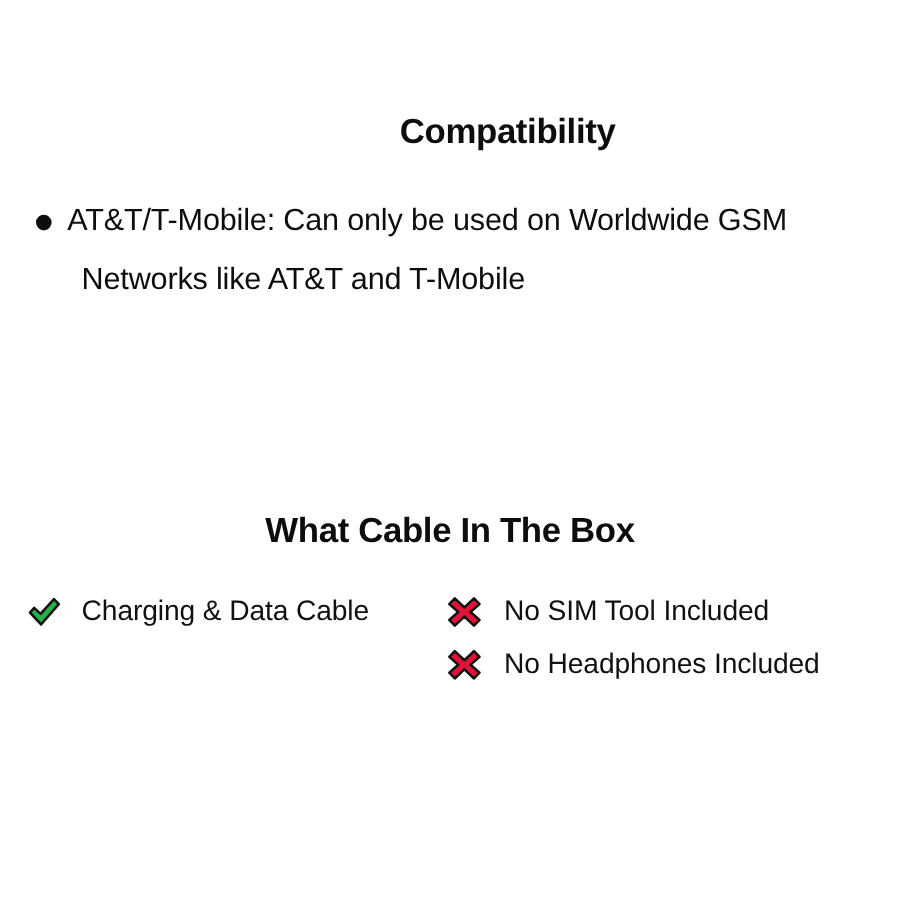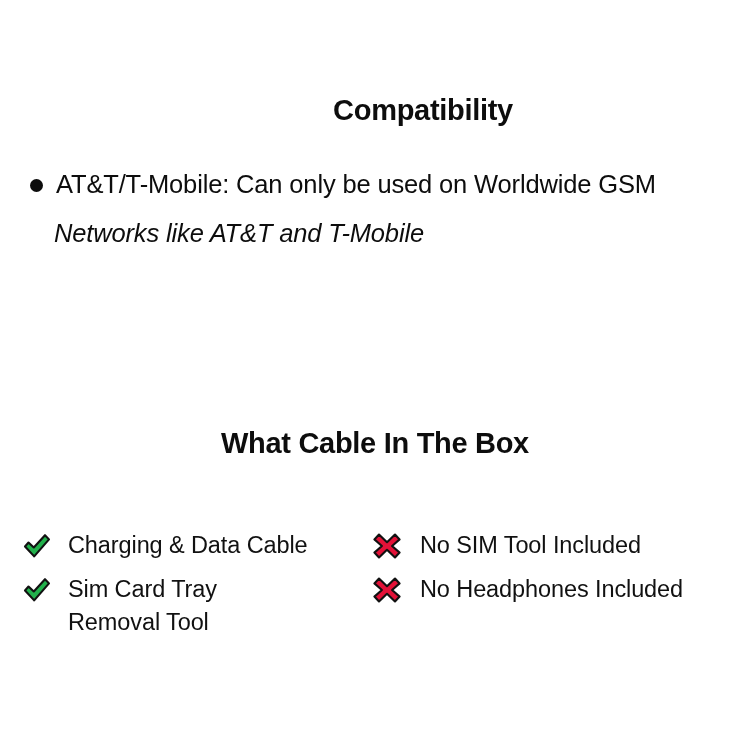--- a/index.html
+++ b/index.html
@@ -66,33 +66,31 @@
     border-radius: 50%;
     background: #0d0d0d;
   }
   .compat-line .lead-text {
     position: absolute;
     left: 56px;
     top: 0;
   }
   .compat-line.cont .cont-text {
     position: absolute;
-    left: 54px;
+    left: 68px;
     top: 0;
-    font-style: italic;
   }
 
   
   .box-contents {
     position: absolute;
     left: 0;
     top: 493px;
     width: 750px;
     height: 130px;
-    margin-top: 36px;
   }
   .box-col {
     position: absolute;
     top: 0;
   }
   .box-col.left  { left: 22px;  width: 350px; }
   .box-col.right { left: 372px; width: 370px; }
 
   .box-item {
     position: relative;
@@ -149,29 +147,20 @@
 
       <div class="box-item">
         <span class="box-icon">
           <svg viewBox="0 0 30 28" xmlns="http://www.w3.org/2000/svg">
             <path d="M3 14.5 L6.5 10.5 L11.8 15.5 L23 3.2 L27 7.4 L12.2 24.4 Z" fill="#22b14c" stroke="#111111" stroke-width="2.1" stroke-linejoin="round"></path>
           </svg>
         </span>
         <span class="box-label">Charging &amp; Data Cable</span>
       </div>
 
-      <div class="box-item">
-        <span class="box-icon">
-          <svg viewBox="0 0 30 28" xmlns="http://www.w3.org/2000/svg">
-            <path d="M3 14.5 L6.5 10.5 L11.8 15.5 L23 3.2 L27 7.4 L12.2 24.4 Z" fill="#22b14c" stroke="#111111" stroke-width="2.1" stroke-linejoin="round"></path>
-          </svg>
-        </span>
-        <span class="box-label">Sim Card Tray
-Removal Tool</span>
-      </div>
 
     </div>
 
     <div class="box-col right">
 
       <div class="box-item">
         <span class="box-icon">
           <svg viewBox="0 0 30 28" xmlns="http://www.w3.org/2000/svg">
             <path d="M7.0 2.6 L15 10.2 L23 2.6 L27.6 7.4 L20.1 14.0 L27.6 20.6 L23 25.4 L15 17.8 L7.0 25.4 L2.4 20.6 L9.9 14.0 L2.4 7.4 Z" fill="#e31238" stroke="#111111" stroke-width="2.1" stroke-linejoin="round"></path>
           </svg>

